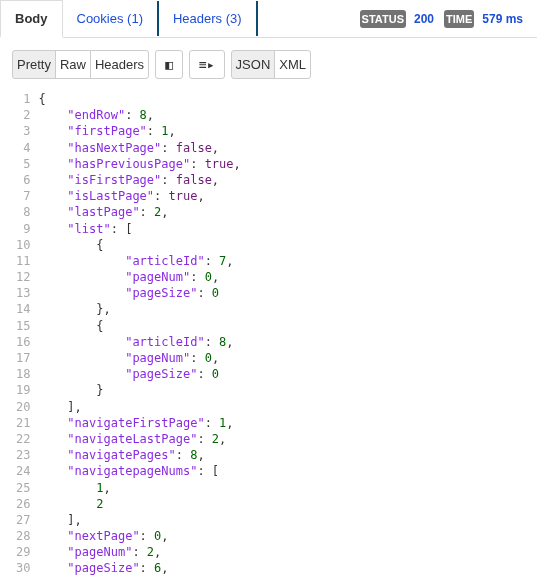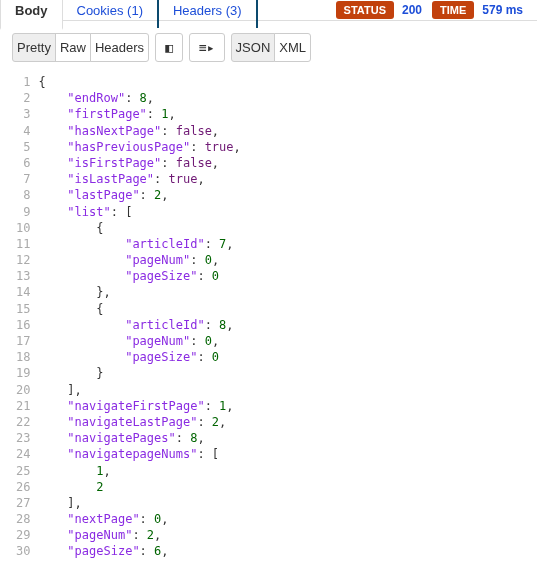--- a/index.html
+++ b/index.html
@@ -1,22 +1,22 @@
 <!DOCTYPE html>
 <html><head>
 <meta charset="utf-8">
 <style>
 * { box-sizing: border-box; margin: 0; padding: 0; }
 body { font-family: Arial, Helvetica, sans-serif; font-size: 13px; background: #fff; color: #333; width: 537px; }
-.tabs { display: flex; align-items: center; border-bottom: 1px solid #ddd; padding: 0 0 0 0; height: 21px; }
+.tabs { display: flex; align-items: center; border-bottom: 1px solid #ddd; padding: 0 0 0 0; height: 38px; }
 .tab { padding: 10px 14px; color: #1d4ed8; cursor: pointer; font-size: 13px; border-right: 2px solid #0c4a6e; }
 .tab.active { color: #333; font-weight: bold; border: 1px solid #ddd; border-bottom: 2px solid #fff; margin-bottom: -1px; background: #fff; }
 .tab-spacer { flex: 1; }
 .badges { display: flex; align-items: center; gap: 6px; padding-right: 10px; }
-.badge-label { background: #c2410c; color: #fff; padding: 3px 8px; border-radius: 3px; font-size: 11px; font-weight: bold; }
+.badge-label { background: #737373; color: #fff; padding: 3px 2px; border-radius: 3px; font-size: 11px; font-weight: bold; }
 .badge-val { font-size: 12px; color: #1d4ed8; padding: 0 4px 0 2px; font-weight: bold; }
 .toolbar { display: flex; align-items: center; gap: 6px; padding: 12px 12px; }
 .btn-group { display: inline-flex; }
 .btn { background: #fff; border: 1px solid #ccc; padding: 6px 4px; font-size: 13px; cursor: pointer; color: #333; }
 .btn-group .btn { margin-left: -1px; }
 .btn-group .btn:first-child { margin-left: 0; border-radius: 3px 0 0 3px; }
 .btn-group .btn:last-child { border-radius: 0 3px 3px 0; }
 .btn.single { border-radius: 3px; }
 .btn.active { background: #eee; }
 .btn-icon { padding: 6px 9px; font-family: monospace; }

